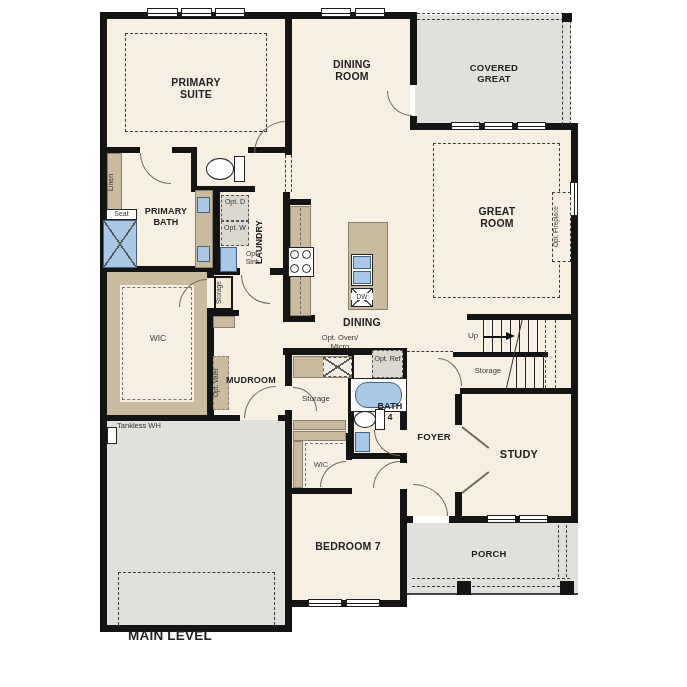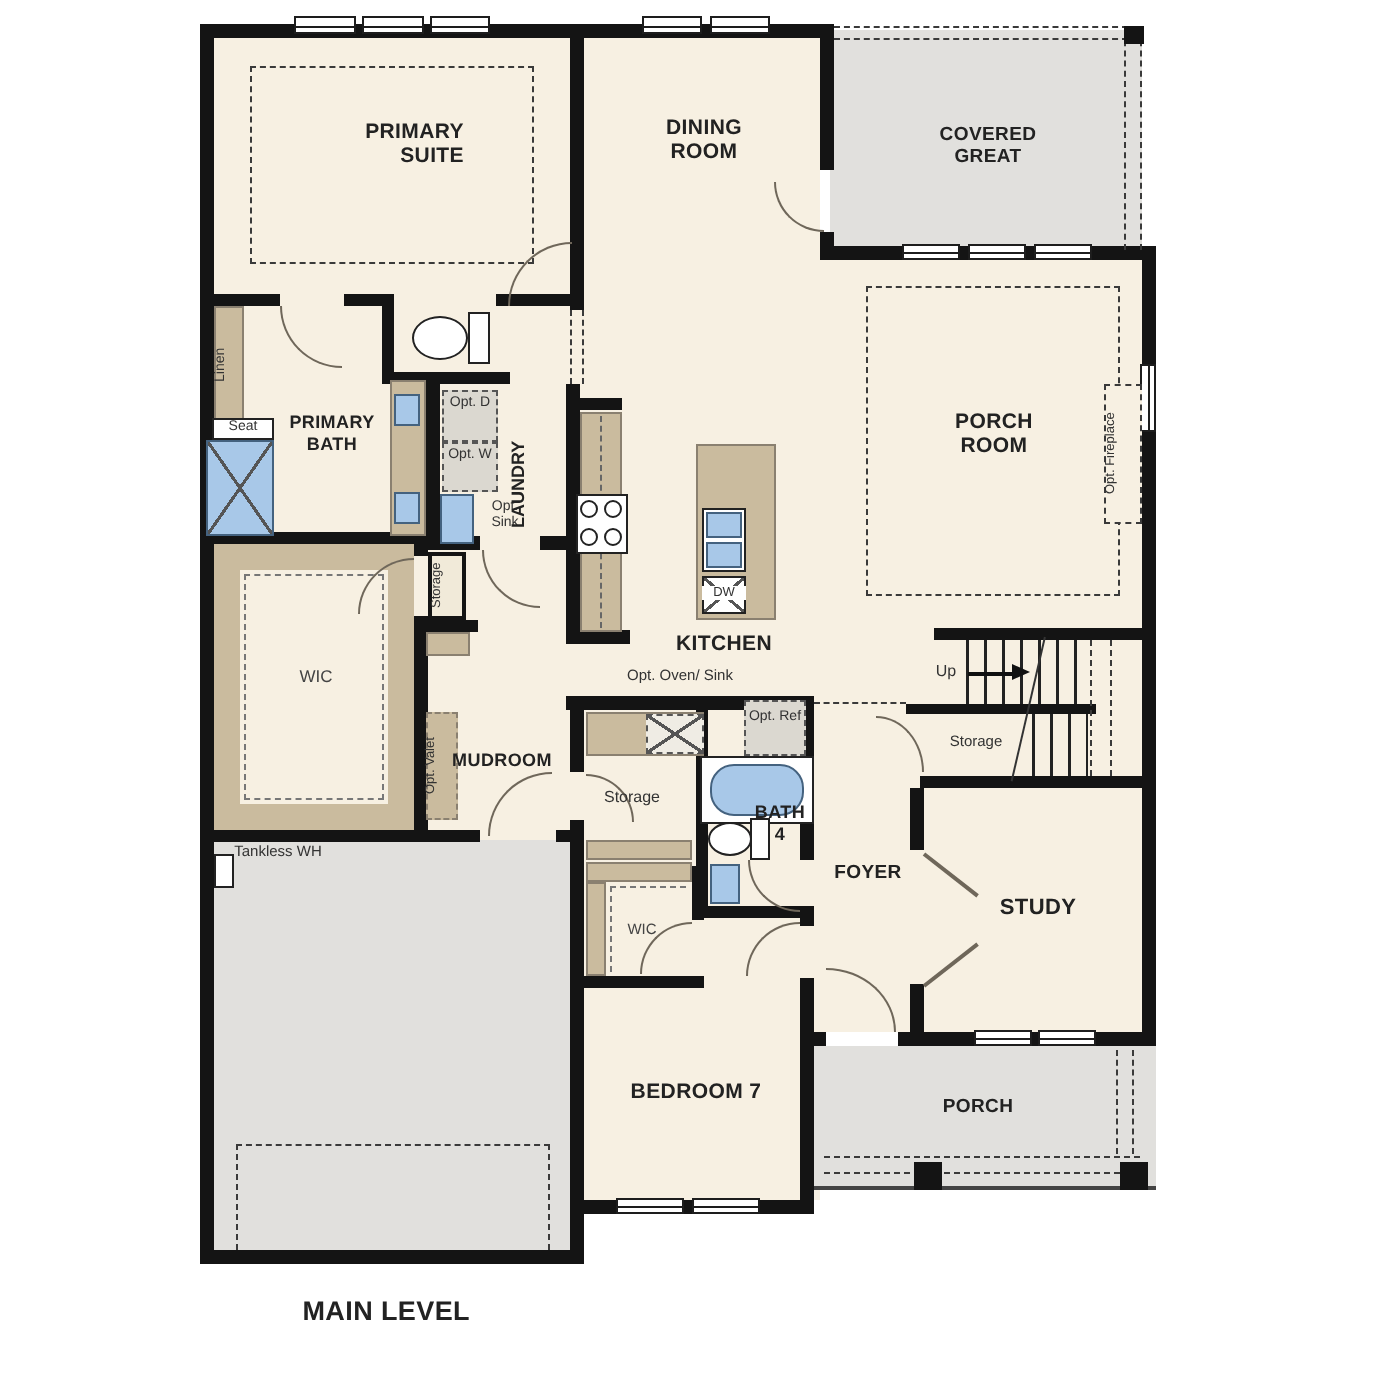--- a/index.html
+++ b/index.html
@@ -163,21 +163,21 @@
   <i class="burner" style="left:290px;top:264px;"></i>
   <i class="burner" style="left:302px;top:264px;"></i>
   <i class="tan" style="left:348px;top:222px;width:40px;height:88px;"></i>
   <i style="left:351px;top:254px;width:22px;height:32px;background:#fff;border:1px solid #222;"></i>
   <i class="blue" style="left:353px;top:256px;width:18px;height:13px;"></i>
   <i class="blue" style="left:353px;top:271px;width:18px;height:13px;"></i>
   <i class="x" style="left:351px;top:288px;width:22px;height:19px;background-color:#fff;border:1px solid #222;"></i>
   <span class="sl" style="left:351px;top:293px;width:22px;font-size:6.5px;background:#fff;">DW</span>
   <i class="tan" style="left:293px;top:356px;width:59px;height:22px;"></i>
   <i class="x" style="left:323px;top:357px;width:29px;height:20px;background-color:#efece4;border:1px dashed #555;"></i>
-  <span class="sl" style="left:312px;top:334px;width:56px;">Opt. Oven/ Sink</span>
+  <span class="sl" style="left:312px;top:334px;width:56px;">Opt. Oven/ Micro</span>
   <i class="appl" style="left:372px;top:350px;width:31px;height:28px;"></i>
   <span class="sl" style="left:373px;top:355px;width:29px;font-size:7px;">Opt. Ref</span>
 
   <i class="tan" style="left:293px;top:420px;width:53px;height:10px;"></i>
   <i class="tan" style="left:293px;top:431px;width:53px;height:10px;"></i>
   <i class="tan" style="left:293px;top:441px;width:10px;height:47px;"></i>
   <i class="dsh" style="left:305px;top:443px;width:38px;height:43px;border-right:none;border-bottom:none;border-color:#777;"></i>
 
   <i style="left:350px;top:378px;width:57px;height:34px;background:#fff;border:1px solid #222;"></i>
   <i class="blue" style="left:355px;top:382px;width:47px;height:26px;border-radius:12px;"></i>
@@ -208,30 +208,30 @@
   <i class="arc atr" style="left:293px;top:387px;width:24px;height:24px;"></i>
   <i class="arc abl" style="left:374px;top:430px;width:26px;height:26px;"></i>
   <i class="arc atl" style="left:373px;top:461px;width:27px;height:27px;"></i>
   <i class="arc atl" style="left:320px;top:461px;width:26px;height:26px;"></i>
   <i class="arc atr" style="left:413px;top:484px;width:35px;height:32px;"></i>
   <i class="arc abl" style="left:387px;top:91px;width:25px;height:25px;"></i>
   <i class="arc atr" style="left:438px;top:358px;width:24px;height:28px;"></i>
   <i class="leaf" style="left:462px;top:426px;width:34px;transform:rotate(38deg);"></i>
   <i class="leaf" style="left:462px;top:492px;width:34px;transform:rotate(-38deg);"></i>
 
-  <span class="rl" style="left:160px;top:60px;width:72px;text-align:right;">PRIMARY SUITE</span>
+  <span class="rl" style="left:160px;top:76px;width:72px;">PRIMARY SUITE</span>
   <span class="rl" style="left:320px;top:58px;width:64px;">DINING ROOM</span>
   <span class="rl" style="left:458px;top:62px;width:72px;font-size:9.5px;">COVERED GREAT</span>
-  <span class="rl" style="left:462px;top:205px;width:70px;">PORCH ROOM</span>
+  <span class="rl" style="left:462px;top:205px;width:70px;">GREAT ROOM</span>
   <span class="rl" style="left:138px;top:206px;width:56px;font-size:9px;">PRIMARY BATH</span>
-  <span class="rl" style="left:330px;top:316px;width:64px;">KITCHEN</span>
+  <span class="rl" style="left:330px;top:316px;width:64px;">DINING</span>
   <span class="sl" style="left:143px;top:334px;width:30px;font-size:8.5px;color:#444;">WIC</span>
   <span class="rl" style="left:215px;top:375px;width:72px;font-size:9px;">MUDROOM</span>
   <span class="sl" style="left:299px;top:394px;width:34px;font-size:8px;">Storage</span>
   <span class="rl" style="left:375px;top:401px;width:30px;font-size:9px;">BATH 4</span>
   <span class="rl" style="left:412px;top:431px;width:44px;font-size:9.5px;">FOYER</span>
   <span class="rl" style="left:492px;top:448px;width:54px;font-size:11px;">STUDY</span>
   <span class="sl" style="left:307px;top:461px;width:28px;font-size:7.5px;color:#444;">WIC</span>
   <span class="rl" style="left:306px;top:540px;width:84px;">BEDROOM 7</span>
   <span class="rl" style="left:462px;top:548px;width:54px;font-size:9.5px;">PORCH</span>
 
-  <span class="rl" style="left:105px;top:648px;width:130px;text-align:right;font-size:13.5px;">MAIN LEVEL</span>
+  <span class="rl" style="left:105px;top:628px;width:130px;text-align:center;font-size:13.5px;">MAIN LEVEL</span>
 </div>
 
 </body></html>

